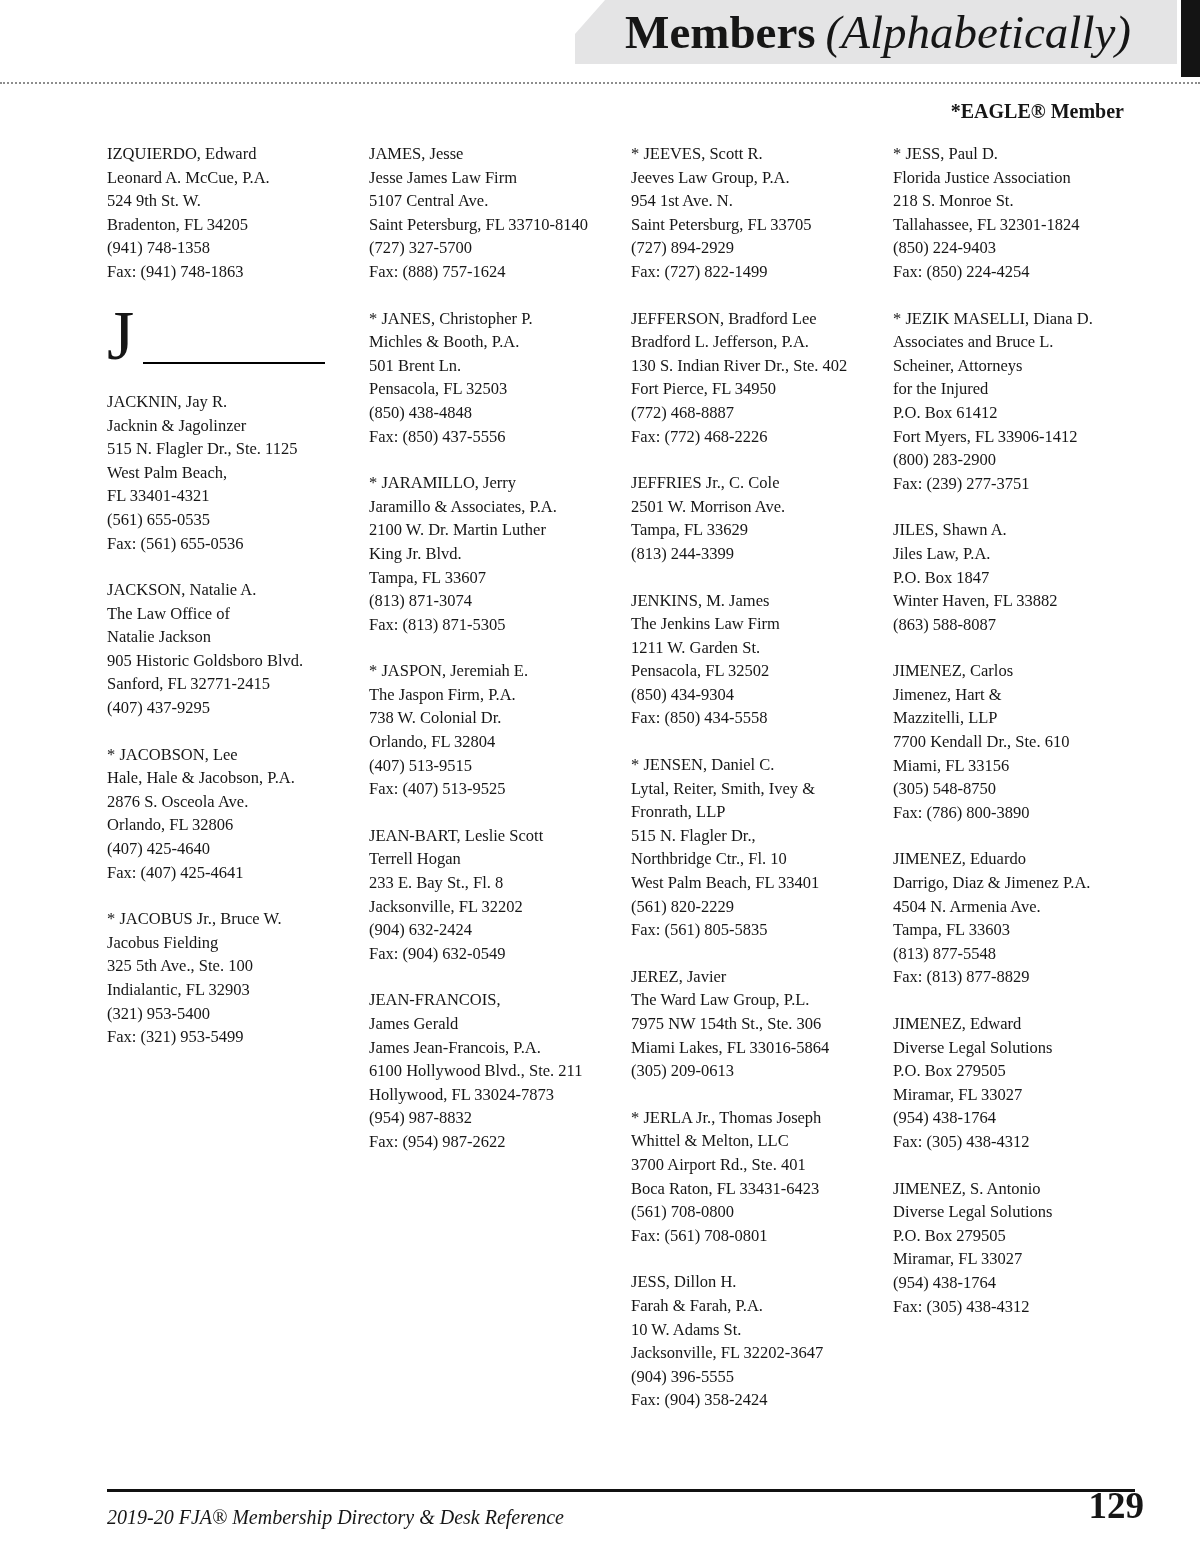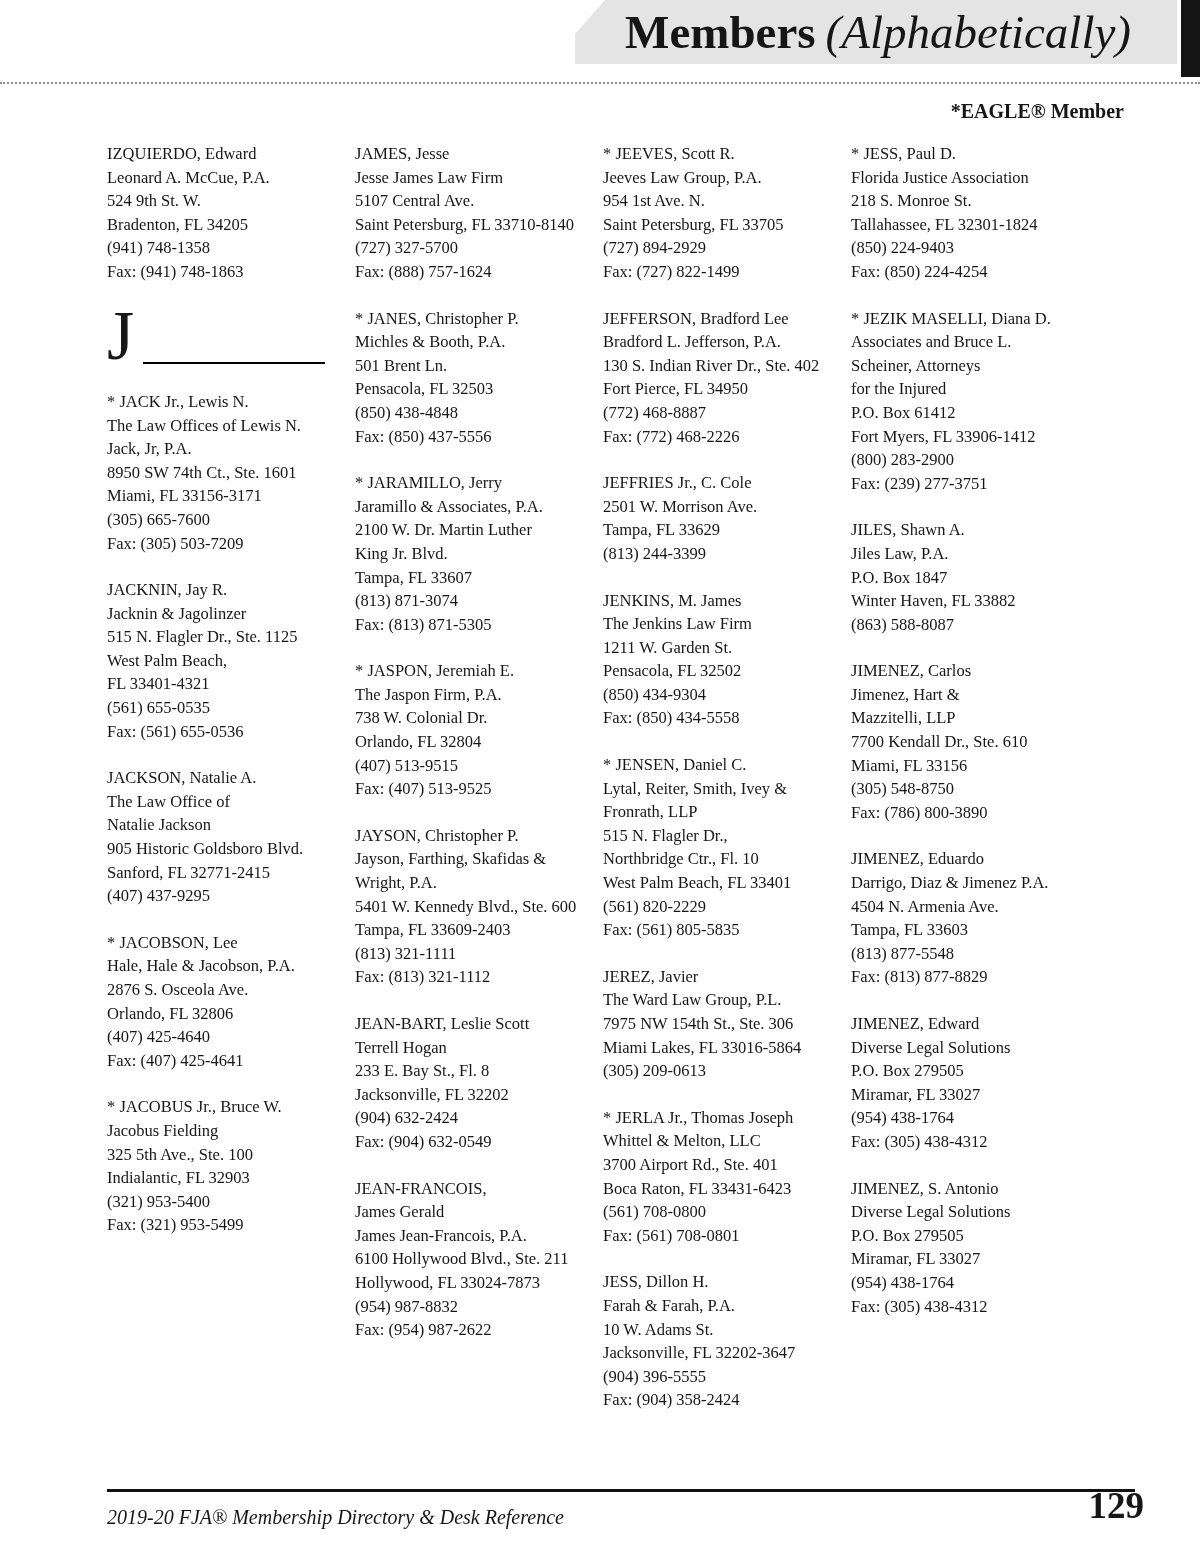--- a/index.html
+++ b/index.html
@@ -17,21 +17,21 @@
     display: flex; align-items: flex-end; justify-content: flex-end;
     padding: 0 46px 8px 0;
   }
   .banner-title { font-size: 47px; line-height: 1; white-space: nowrap; }
   .banner-title .bold-part { font-weight: bold; }
   .banner-title .italic-part { font-style: italic; font-weight: normal; margin-left: 10px; }
   .black-bar { position: absolute; top: 0; left: 1181px; width: 19px; height: 77px; background: #141414; }
   .dotted-rule { position: absolute; top: 82px; left: 0; width: 1200px; height: 0; border-top: 2px dotted #8d8d8d; }
   .eagle-note { position: absolute; top: 100px; right: 76px; font-size: 20px; font-weight: bold; }
 
-  .columns { position: absolute; top: 142px; left: 107px; width: 1040px; display: flex; gap: 0; }
+  .columns { position: absolute; top: 142px; left: 107px; width: 1040px; display: flex; gap: 14px; }
   .col { flex: 0 0 248px; width: 248px; }
   .entry { font-size: 16.5px; line-height: 23.6px; margin-bottom: 23px; }
   .entry div { white-space: nowrap; }
   .entry-name.eagle { font-weight: normal; }
 
   .section-head { display: flex; align-items: flex-end; width: 218px; margin: 14px 0 26px 0; }
   .section-letter { font-size: 70px; line-height: 0.82; letter-spacing: 1px; }
   .section-rule { flex: 1; border-bottom: 2px solid #000; margin-left: 8px; }
 
   .footer-rule { position: absolute; left: 107px; top: 1489px; width: 1028px; border-top: 3px solid #111; }
@@ -60,31 +60,20 @@
         <div class="entry-line">524 9th St. W.</div>
         <div class="entry-line">Bradenton, FL 34205</div>
         <div class="entry-line">(941) 748-1358</div>
         <div class="entry-line">Fax: (941) 748-1863</div>
       </div>
       <div class="section-head">
         <span class="section-letter">J</span>
         <span class="section-rule"></span>
       </div>
       <div class="entry">
-        <div class="entry-name eagle">
-          <div>* JACK Jr., Lewis N.</div>
-        </div>
-        <div class="entry-line">The Law Offices of Lewis N.</div>
-        <div class="entry-line">Jack, Jr, P.A.</div>
-        <div class="entry-line">8950 SW 74th Ct., Ste. 1601</div>
-        <div class="entry-line">Miami, FL 33156-3171</div>
-        <div class="entry-line">(305) 665-7600</div>
-        <div class="entry-line">Fax: (305) 503-7209</div>
-      </div>
-      <div class="entry">
         <div class="entry-name">
           <div>JACKNIN, Jay R.</div>
         </div>
         <div class="entry-line">Jacknin &amp; Jagolinzer</div>
         <div class="entry-line">515 N. Flagler Dr., Ste. 1125</div>
         <div class="entry-line">West Palm Beach,</div>
         <div class="entry-line">FL 33401-4321</div>
         <div class="entry-line">(561) 655-0535</div>
         <div class="entry-line">Fax: (561) 655-0536</div>
       </div>
@@ -153,31 +142,20 @@
       </div>
       <div class="entry">
         <div class="entry-name eagle">
           <div>* JASPON, Jeremiah E.</div>
         </div>
         <div class="entry-line">The Jaspon Firm, P.A.</div>
         <div class="entry-line">738 W. Colonial Dr.</div>
         <div class="entry-line">Orlando, FL 32804</div>
         <div class="entry-line">(407) 513-9515</div>
         <div class="entry-line">Fax: (407) 513-9525</div>
-      </div>
-      <div class="entry">
-        <div class="entry-name">
-          <div>JAYSON, Christopher P.</div>
-        </div>
-        <div class="entry-line">Jayson, Farthing, Skafidas &amp;</div>
-        <div class="entry-line">Wright, P.A.</div>
-        <div class="entry-line">5401 W. Kennedy Blvd., Ste. 600</div>
-        <div class="entry-line">Tampa, FL 33609-2403</div>
-        <div class="entry-line">(813) 321-1111</div>
-        <div class="entry-line">Fax: (813) 321-1112</div>
       </div>
       <div class="entry">
         <div class="entry-name">
           <div>JEAN-BART, Leslie Scott</div>
         </div>
         <div class="entry-line">Terrell Hogan</div>
         <div class="entry-line">233 E. Bay St., Fl. 8</div>
         <div class="entry-line">Jacksonville, FL 32202</div>
         <div class="entry-line">(904) 632-2424</div>
         <div class="entry-line">Fax: (904) 632-0549</div>

